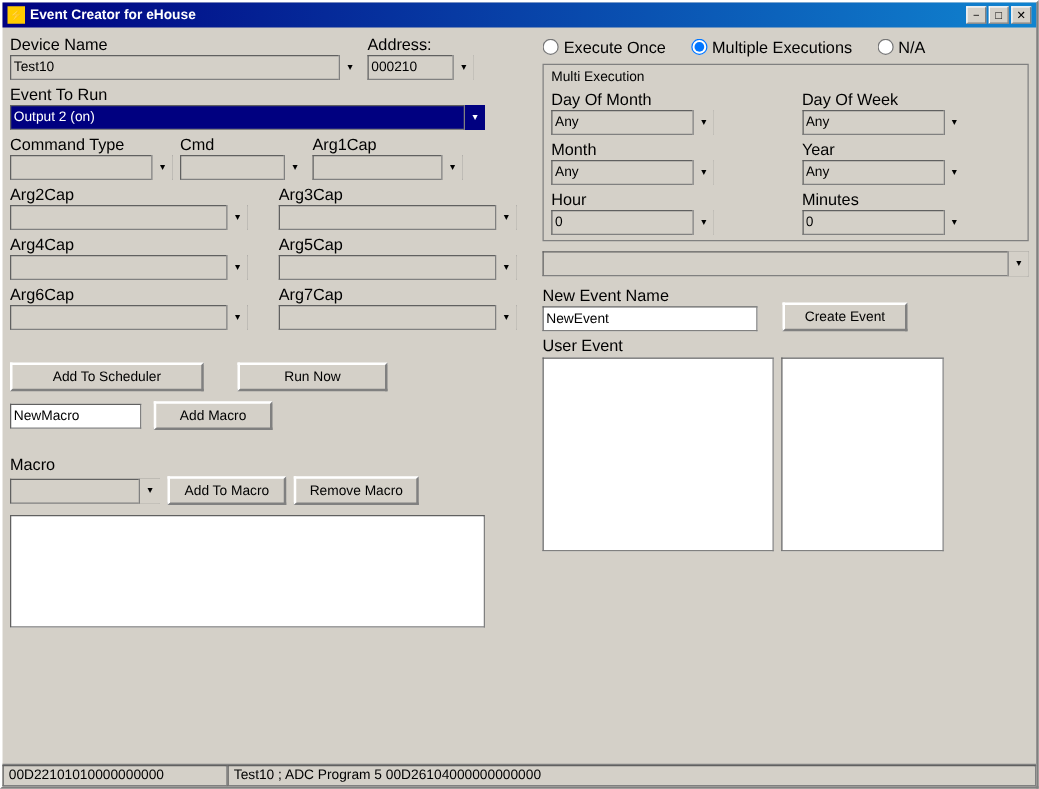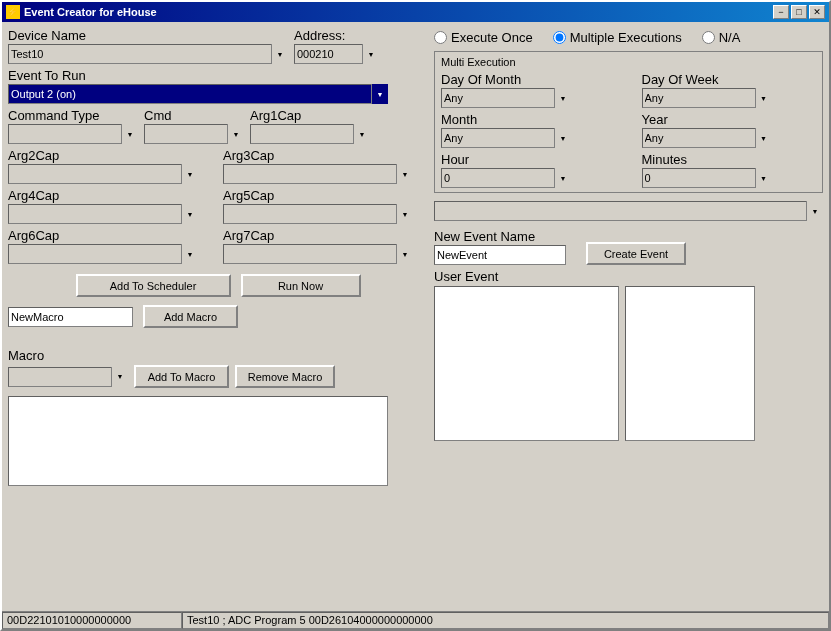--- a/index.html
+++ b/index.html
@@ -376,27 +376,27 @@
             <span class="field-label">Arg7Cap</span>
             <div class="select-wrapper" style="width:190px">
               <select class="select-input" style="width:190px">
                 <option></option>
               </select>
               <span class="select-arrow">▼</span>
             </div>
           </div>
         </div>
 
-        <div style="display:flex; gap:10px; margin-top:6px; justify-content:center">
+        <div style="display:flex; gap:27px; margin-top:22px; justify-content:flex-start">
           <button class="win-button" style="width:155px">Add To Scheduler</button>
           <button class="win-button" style="width:120px">Run Now</button>
         </div>
 
         <div style="display:flex; gap:10px; margin-top:4px; align-items:center">
-          <input type="text" class="text-input" style="width: 125px;" value="NewMacro">
+          <input type="text" class="text-input" style="width: 105px;" value="NewMacro">
           <button class="win-button" style="width:95px">Add Macro</button>
         </div>
 
         <div class="macro-area">
           <span class="field-label">Macro</span>
           <div style="display:flex; gap:6px; margin-top:2px; align-items:center">
             <div class="select-wrapper" style="width:120px">
               <select class="select-input" style="width:120px">
                 <option></option>
               </select>
@@ -496,21 +496,21 @@
         <div class="select-wrapper" style="width:100%; margin-top:4px">
           <select class="select-input" style="width:100%">
             <option></option>
           </select>
           <span class="select-arrow">▼</span>
         </div>
 
         <div style="display:flex; gap:20px; align-items:flex-end; margin-top:4px">
           <div class="field-group">
             <span class="field-label">New Event Name</span>
-            <input type="text" class="text-input" style="width: 132px;" value="NewEvent">
+            <input type="text" class="text-input" style="width: 172px;" value="NewEvent">
           </div>
           <button class="win-button" style="width:100px">Create Event</button>
         </div>
 
         <div>
           <span class="field-label">User Event</span>
           <div class="user-event-area" style="margin-top:2px">
             <textarea class="textarea-box" style="width: 185px; height: 155px;"></textarea>
             <textarea class="textarea-box" style="width: 130px; height: 155px;"></textarea>
           </div>

